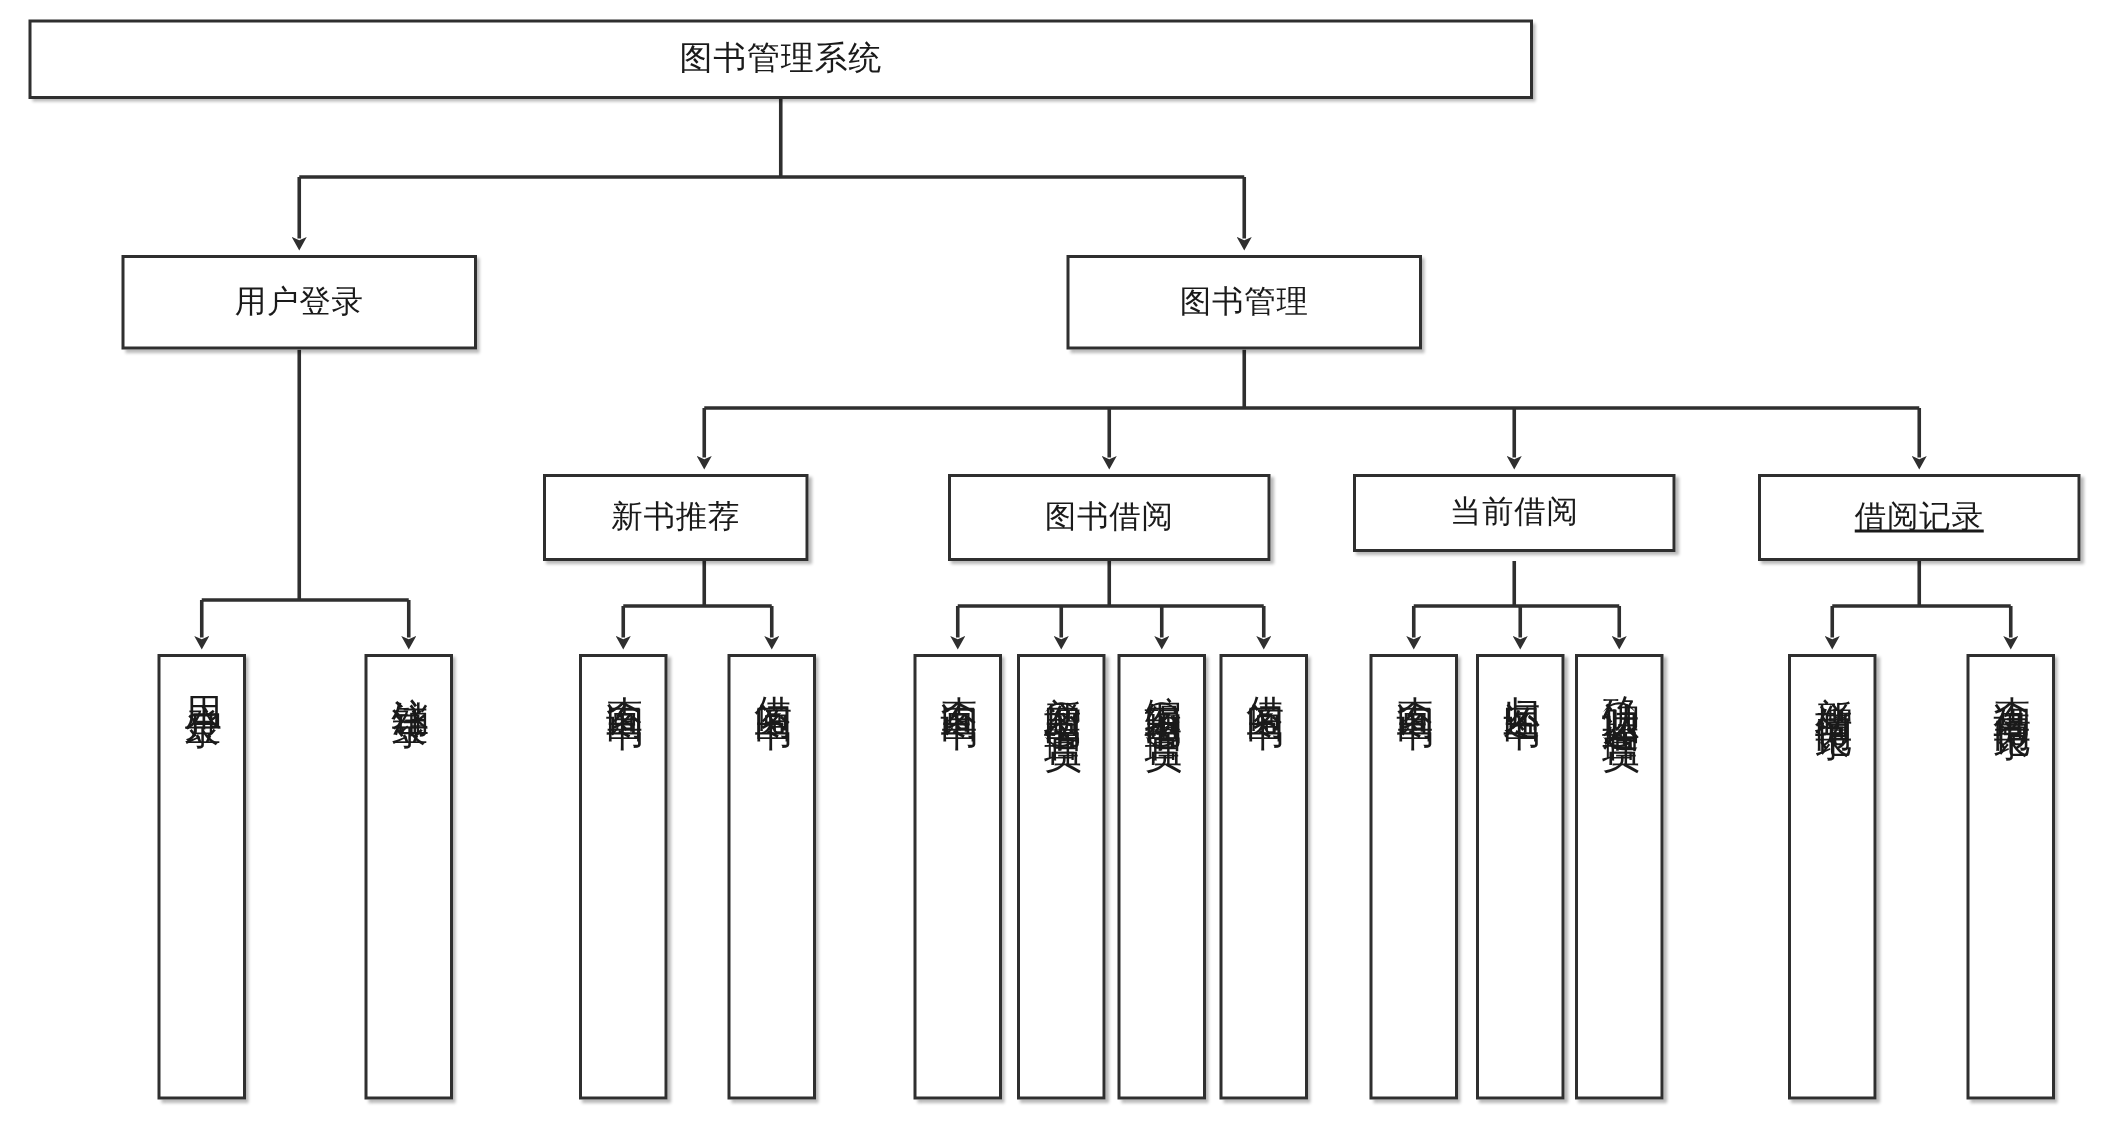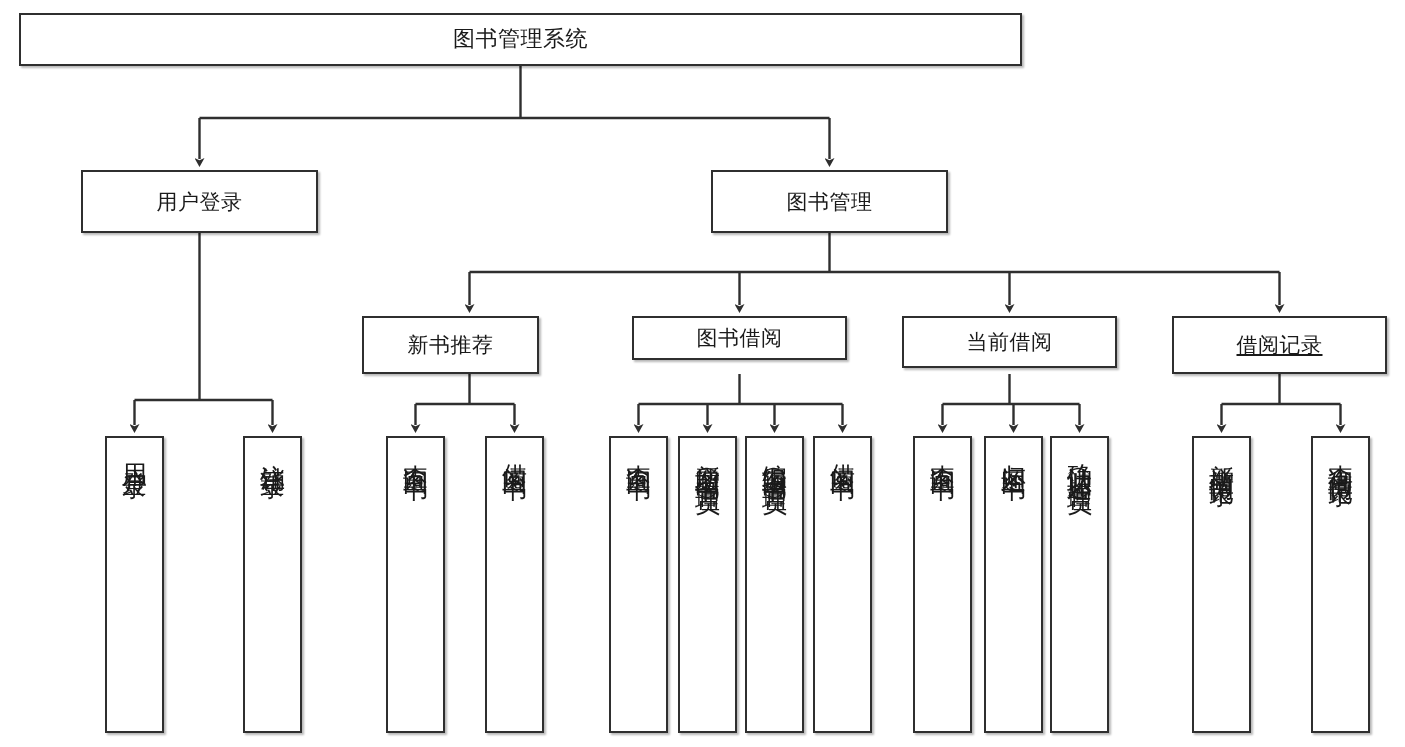--- a/index.html
+++ b/index.html
@@ -125,21 +125,21 @@
       </div>
       <div class="node h" style="left: 81px; top: 170px; width: 237px; height: 63px;">
         <span class="label">用户登录</span>
       </div>
       <div class="node h" style="left: 711px; top: 170px; width: 237px; height: 63px;">
         <span class="label">图书管理</span>
       </div>
       <div class="node h" style="left: 362px; top: 316px; width: 177px; height: 58px;">
         <span class="label">新书推荐</span>
       </div>
-      <div class="node h" style="left: 632px; top: 316px; width: 215px; height: 44px;">
+      <div class="node h" style="left: 632px; top: 316px; width: 215px; height: 58px;">
         <span class="label">图书借阅</span>
       </div>
       <div class="node h" style="left: 902px; top: 316px; width: 215px; height: 52px;">
         <span class="label">当前借阅</span>
       </div>
       <div class="node h" style="left: 1172px; top: 316px; width: 215px; height: 58px; text-decoration: underline;">
         <span class="label">借阅记录</span>
       </div>
       <div class="node v" style="left: 105px; top: 436px; width: 59px; height: 297px;">
         <span class="label">用户登录</span>

